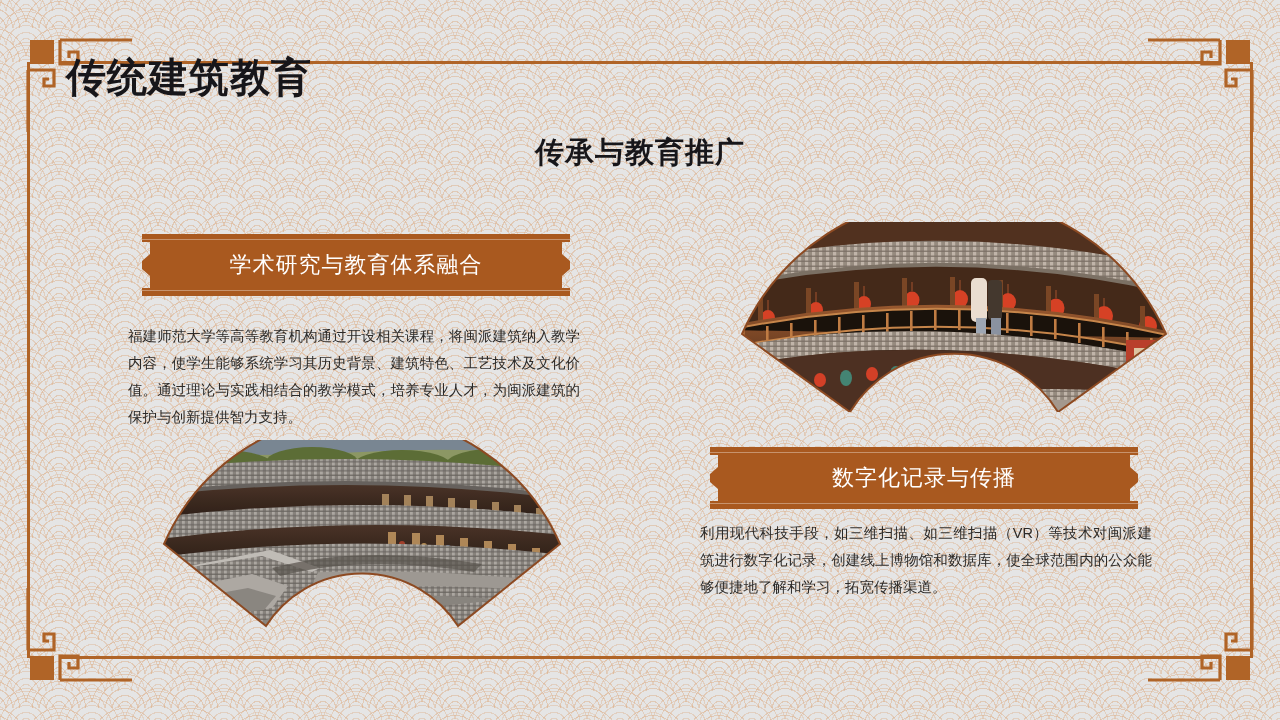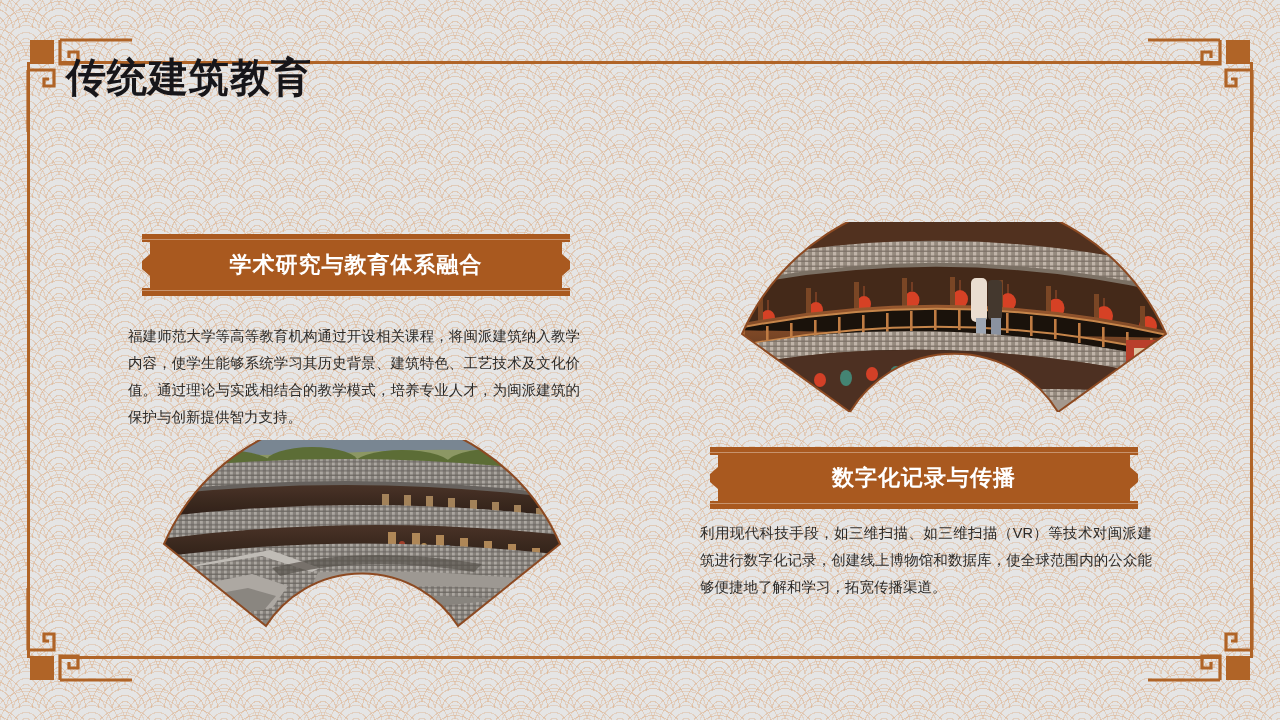--- a/index.html
+++ b/index.html
@@ -63,21 +63,21 @@
     position:absolute;left:0;right:0;top:133px;
     text-align:center;
     font-size:29px;font-weight:bold;color:#17161a;
     letter-spacing:1px;
   }
 
   
   .ribbon{
     position:absolute;height:62px;
     display:flex;align-items:center;justify-content:center;
-    color:#fff;font-size:22px;font-weight:bold;letter-spacing:1px;
+    color:#fff;font-size:22px;font-weight:normal;letter-spacing:1px;
     background:#a9591f;
     -webkit-clip-path:polygon(
         0 0, 14px 0, 14px 8px, 22px 8px, 22px 20px, 14px 27px, 14px 35px, 22px 42px,
         22px 54px, 14px 54px, 14px 62px, 0 62px,
         0 62px, 100% 62px,
         calc(100% - 14px) 62px, calc(100% - 14px) 54px, calc(100% - 22px) 54px,
         calc(100% - 22px) 42px, calc(100% - 14px) 35px, calc(100% - 14px) 27px,
         calc(100% - 22px) 20px, calc(100% - 22px) 8px, calc(100% - 14px) 8px,
         calc(100% - 14px) 0, 100% 0);
     clip-path:polygon(
@@ -151,20 +151,21 @@
   <div class="corner" id="corner-br">
     <svg width="120" height="120" viewBox="0 0 120 120">
       <rect x="18" y="28" width="24" height="24" fill="#b06427"></rect>
       <path d="M48,28 h72 M48,28 v24 h18 v-12 h-9 v6" fill="none" stroke="#b06427" stroke-width="3.2"></path>
       <path d="M16,58 h26 v16 h-10 v-7 h5" fill="none" stroke="#b06427" stroke-width="3.2"></path>
       <path d="M16,58 v62" fill="none" stroke="#b06427" stroke-width="3.2"></path>
     </svg>
   </div>
 
   <div id="page-title">传统建筑教育</div>
+  <div id="section-subtitle">传承与教育推广</div>
 
   <div class="fan" id="fan-1" style="left:728px;top:222px;width:452px;height:190px;">
     <svg width="452" height="190" viewBox="0 0 452 190">
       <defs>
         <clipPath id="fanclip1">
           <path d="M226,205 m0,0
                    L 18,120
                    A 224 224 0 0 1 434,120
                    L 226,205
                    A 92 92 0 0 0 226,205 Z"></path>

